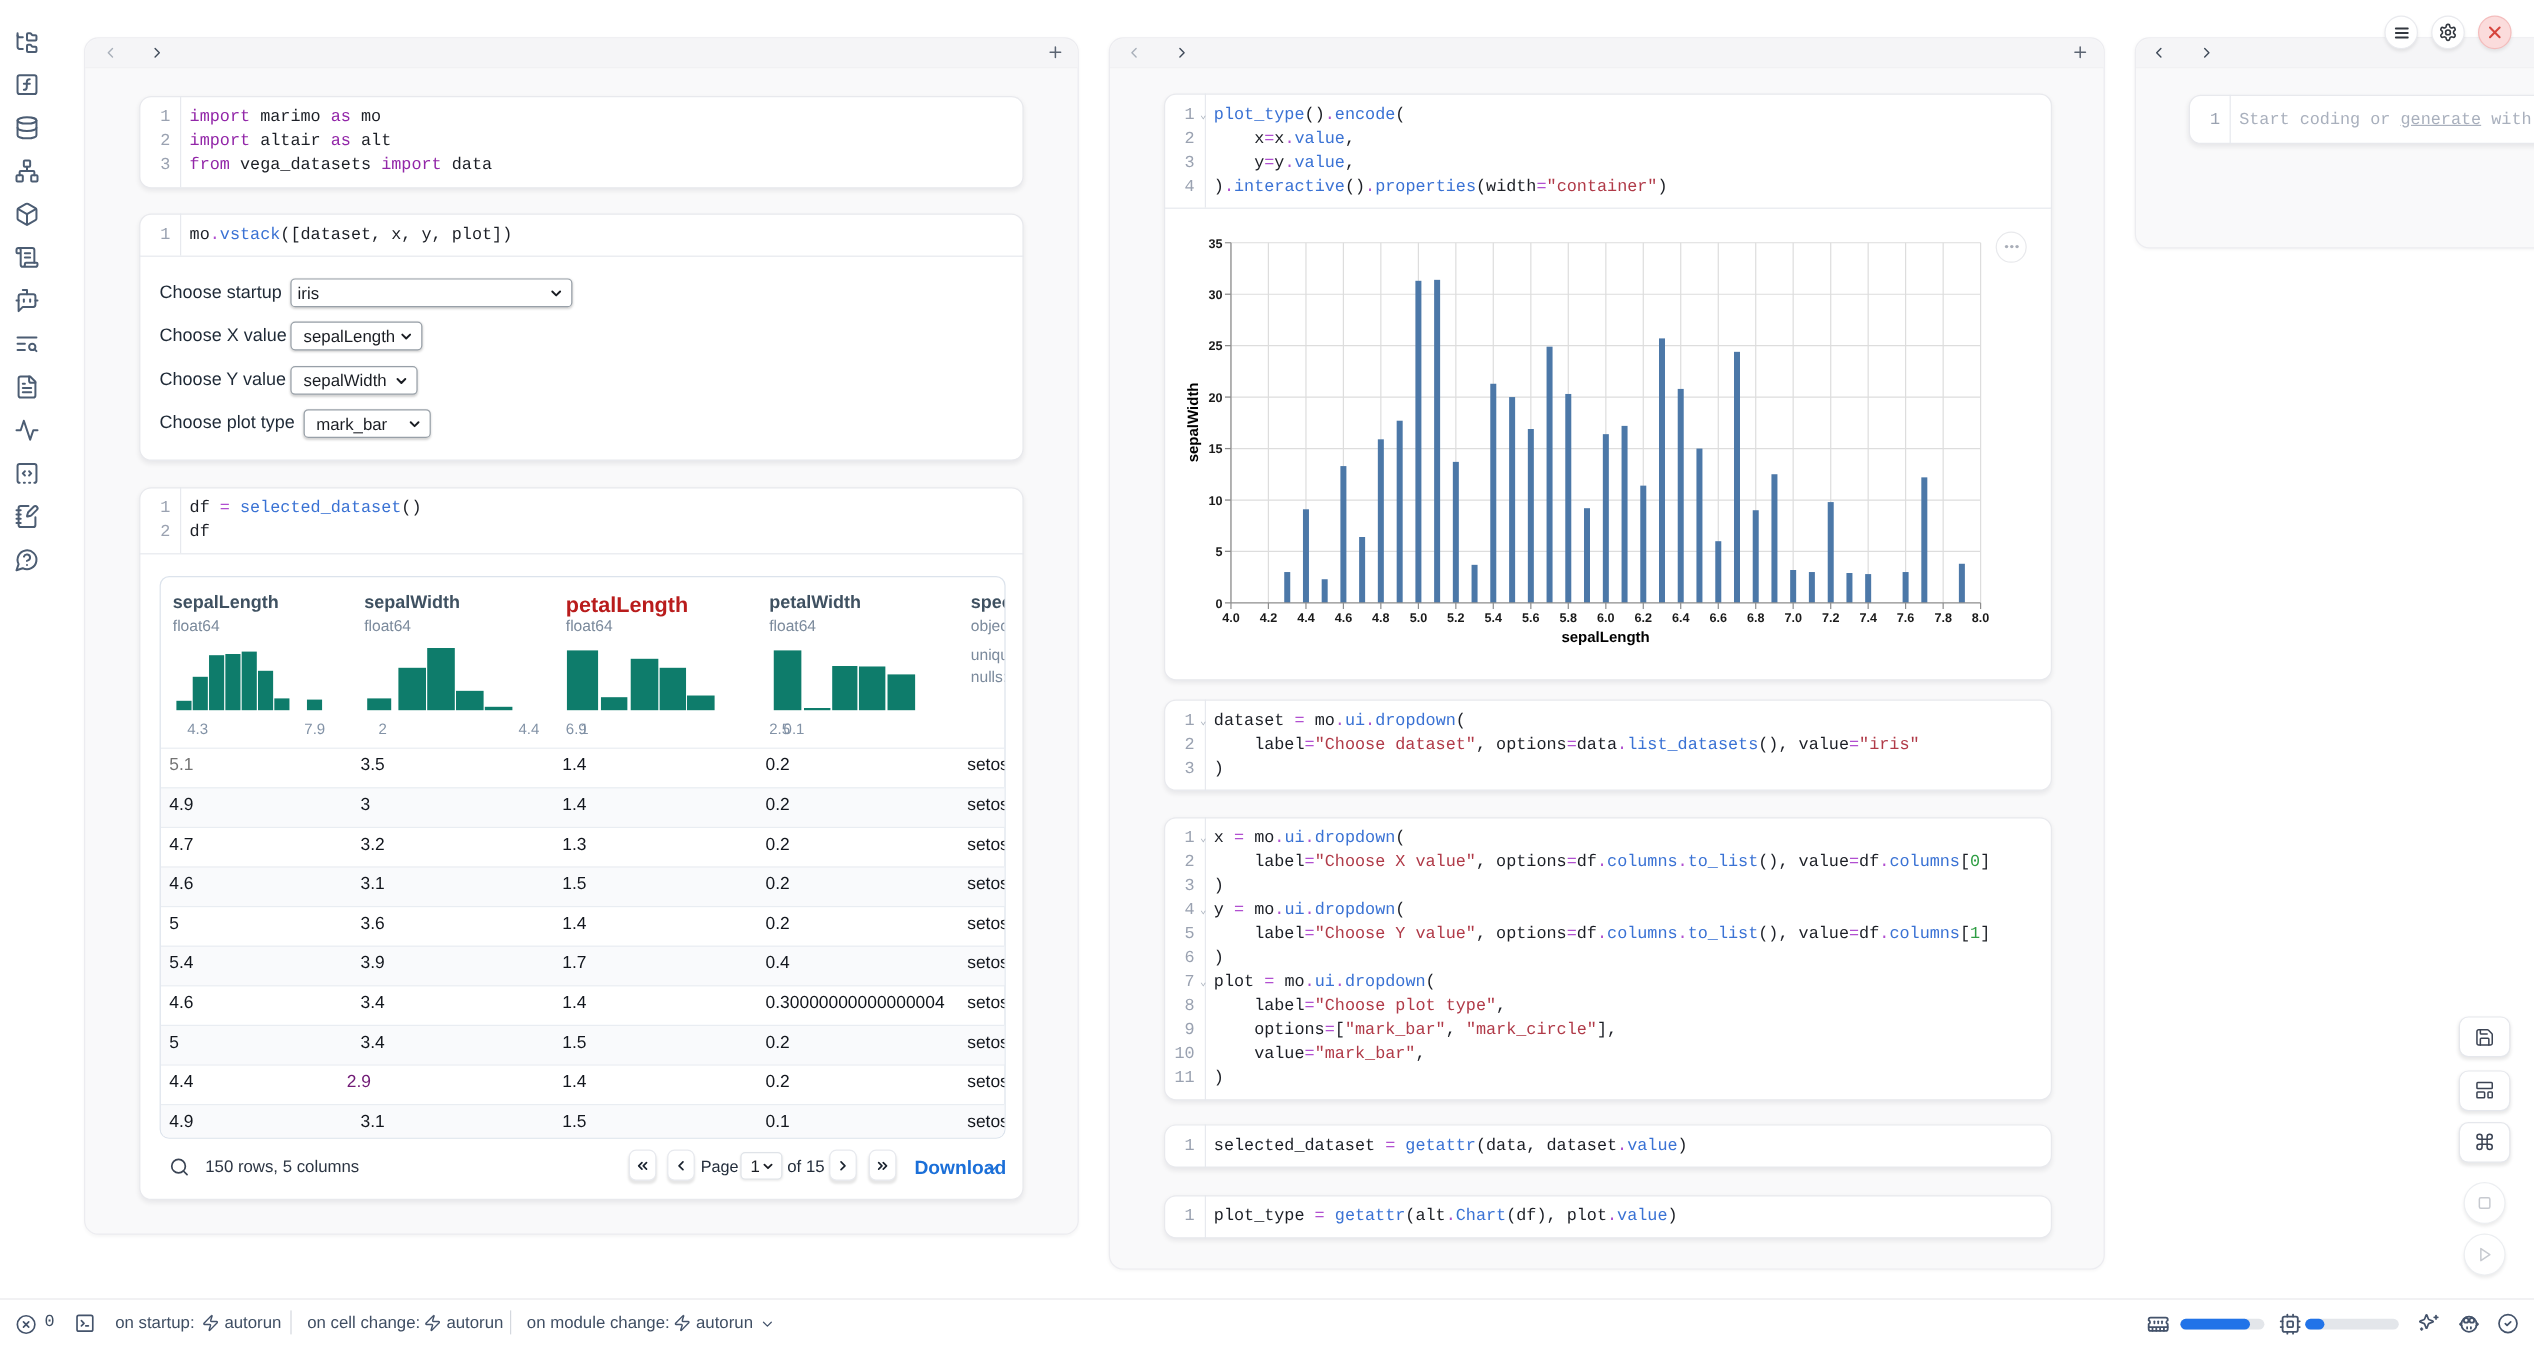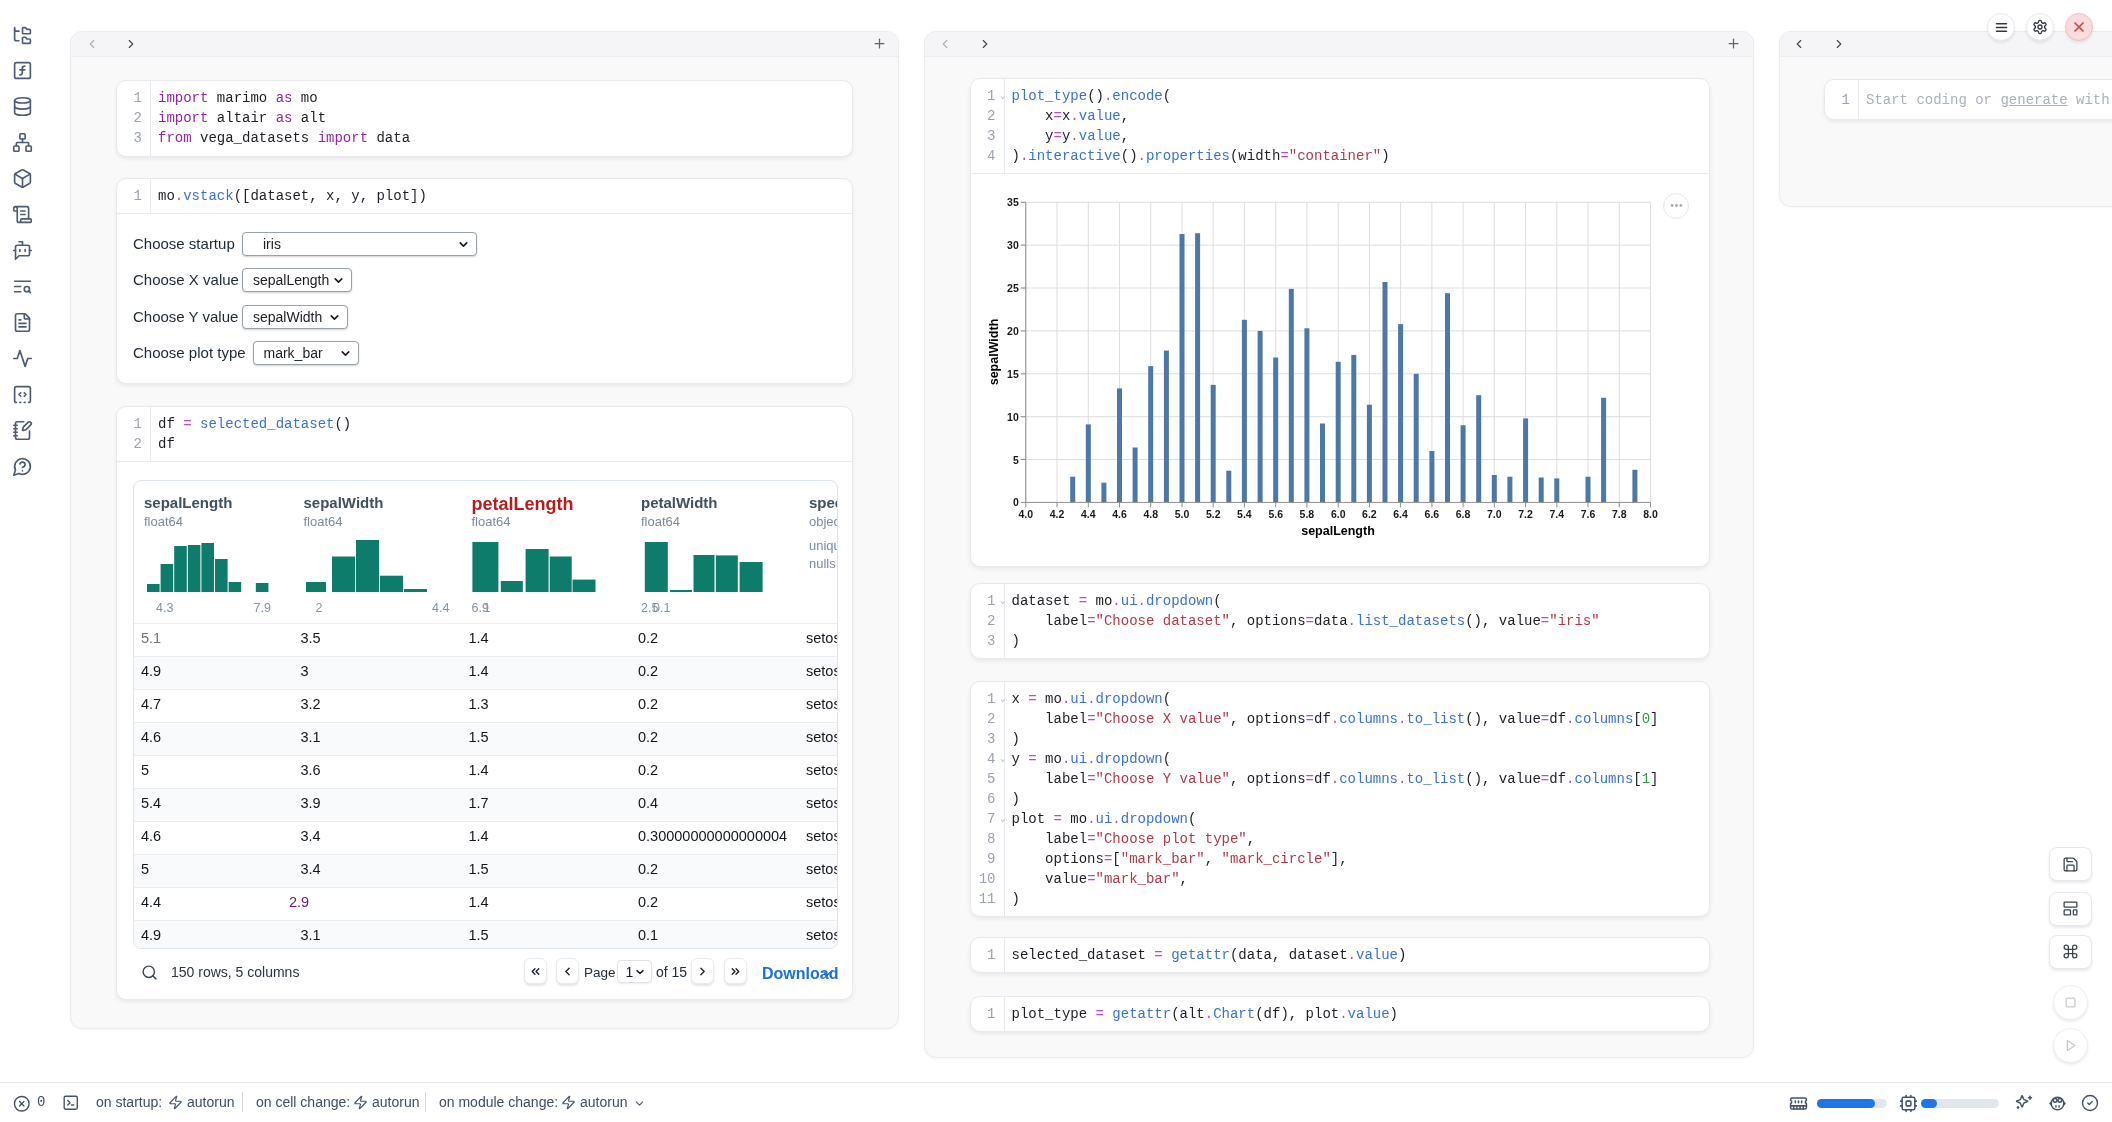--- a/index.html
+++ b/index.html
@@ -175,21 +175,21 @@
     <div class="cl"><span class="ln">1</span><span class="cc"><i class="k">import</i> marimo <i class="k">as</i> mo</span></div>
     <div class="cl"><span class="ln">2</span><span class="cc"><i class="k">import</i> altair <i class="k">as</i> alt</span></div>
     <div class="cl"><span class="ln">3</span><span class="cc"><i class="k">from</i> vega_datasets <i class="k">import</i> data</span></div>
   </div>
 <div class="cell" style="left:116px;top:178px;width:737px;height:206px"></div>
 <div class="cb" style="left:116px;top:178px;width:737px;height:36px;border-bottom:1px solid #e7e9ee;">
     <div class="gutline"></div>
     <div class="cl"><span class="ln">1</span><span class="cc">mo<i class="o">.</i><i class="f">vstack</i>([dataset, x, y, plot])</span></div>
   </div>
 <div class="lbl" style="left:133px;top:231.5px">Choose startup</div>
-<div class="sel" style="left:242px;top:231.5px;width:235px;padding-left:20px">iris<svg width="13" height="13" viewBox="0 0 24 24" stroke="#1a1d23" fill="none" stroke-width="3" stroke-linecap="round" stroke-linejoin="round">
+<div class="sel" style="left:242px;top:231.5px;width:235px;padding-left:5px">iris<svg width="13" height="13" viewBox="0 0 24 24" stroke="#1a1d23" fill="none" stroke-width="3" stroke-linecap="round" stroke-linejoin="round">
       <path d="m6 9 6 6 6-6"></path>
     </svg></div>
 <div class="lbl" style="left:133px;top:268.0px">Choose X value</div>
 <div class="sel" style="left:242px;top:268.0px;width:110px;padding-left:10px">sepalLength<svg width="13" height="13" viewBox="0 0 24 24" stroke="#1a1d23" fill="none" stroke-width="3" stroke-linecap="round" stroke-linejoin="round">
       <path d="m6 9 6 6 6-6"></path>
     </svg></div>
 <div class="lbl" style="left:133px;top:304.5px">Choose Y value</div>
 <div class="sel" style="left:242px;top:304.5px;width:106px;padding-left:10px">sepalWidth<svg width="13" height="13" viewBox="0 0 24 24" stroke="#1a1d23" fill="none" stroke-width="3" stroke-linecap="round" stroke-linejoin="round">
       <path d="m6 9 6 6 6-6"></path>
     </svg></div>

